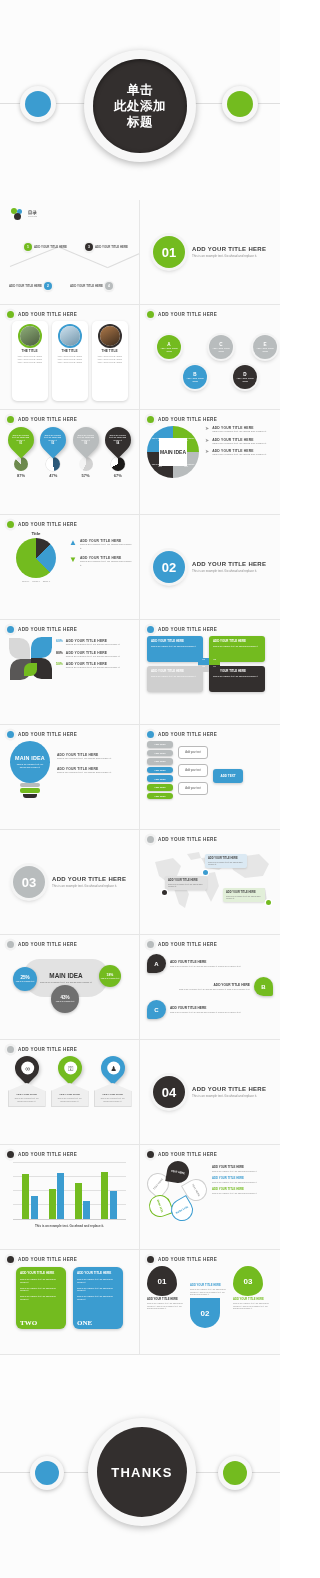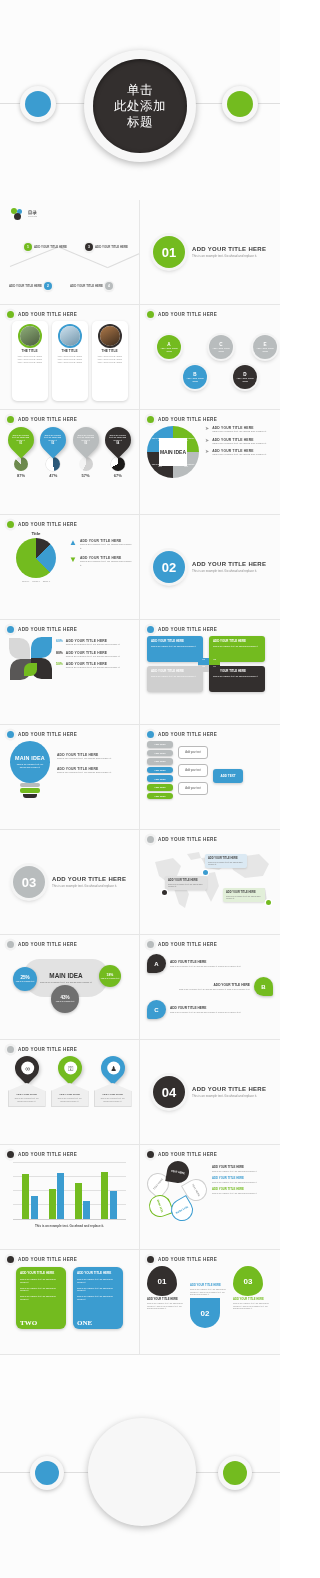--- a/index.html
+++ b/index.html
@@ -16,21 +16,21 @@
   .cover .rule { position:absolute; top:103px; left:0; width:280px; height:1px; background:#dedede; }
   .cover .bigring {
     position:absolute; left:84px; top:50px; width:112px; height:112px; border-radius:50%;
     background:#f7f7f7; box-shadow:0 2px 7px rgba(0,0,0,.28);
   }
   .cover .bigdisc {
     position:absolute; left:93px; top:59px; width:94px; height:94px; border-radius:50%;
     background:#332f2e; display:flex; align-items:center; justify-content:center;
     box-shadow:inset 0 1px 4px rgba(0,0,0,.5);
   }
-  .cover .ctitle { color:#fff; font-size:12.5px; line-height:16px; text-align:center; font-weight:normal; letter-spacing:.5px;}
+  .cover .ctitle { color:#fff; font-size:12.5px; line-height:16px; text-align:center; font-weight:bold; letter-spacing:.5px;}
   .dot-ring { position:absolute; border-radius:50%; background:#f7f7f7; box-shadow:0 1px 4px rgba(0,0,0,.25); }
   .dot-core { position:absolute; border-radius:50%; }
   .blue { background:#3b9cd0; }
   .green { background:#73bb1f; }
   .dark { background:#332f2e; }
   .grey { background:#b8bcbd; }
 
   
   .grid { position:absolute; top:200px; left:0; width:280px; }
   .row { display:flex; width:280px; }
@@ -894,15 +894,18 @@
 
   </div>
 
   <div class="thanks">
     <div class="rule"></div>
     <div class="dot-ring" style="left:30px;top:56px;width:34px;height:34px;"></div>
     <div class="dot-core blue" style="left:35px;top:61px;width:24px;height:24px;"></div>
     <div class="dot-ring" style="left:218px;top:56px;width:34px;height:34px;"></div>
     <div class="dot-core green" style="left:223px;top:61px;width:24px;height:24px;"></div>
     <div class="bigring"></div>
+    <div class="bigdisc">
+      <div class="tt">THANKS</div>
+    </div>
   </div>
 
 </div>
 
 </body></html>

